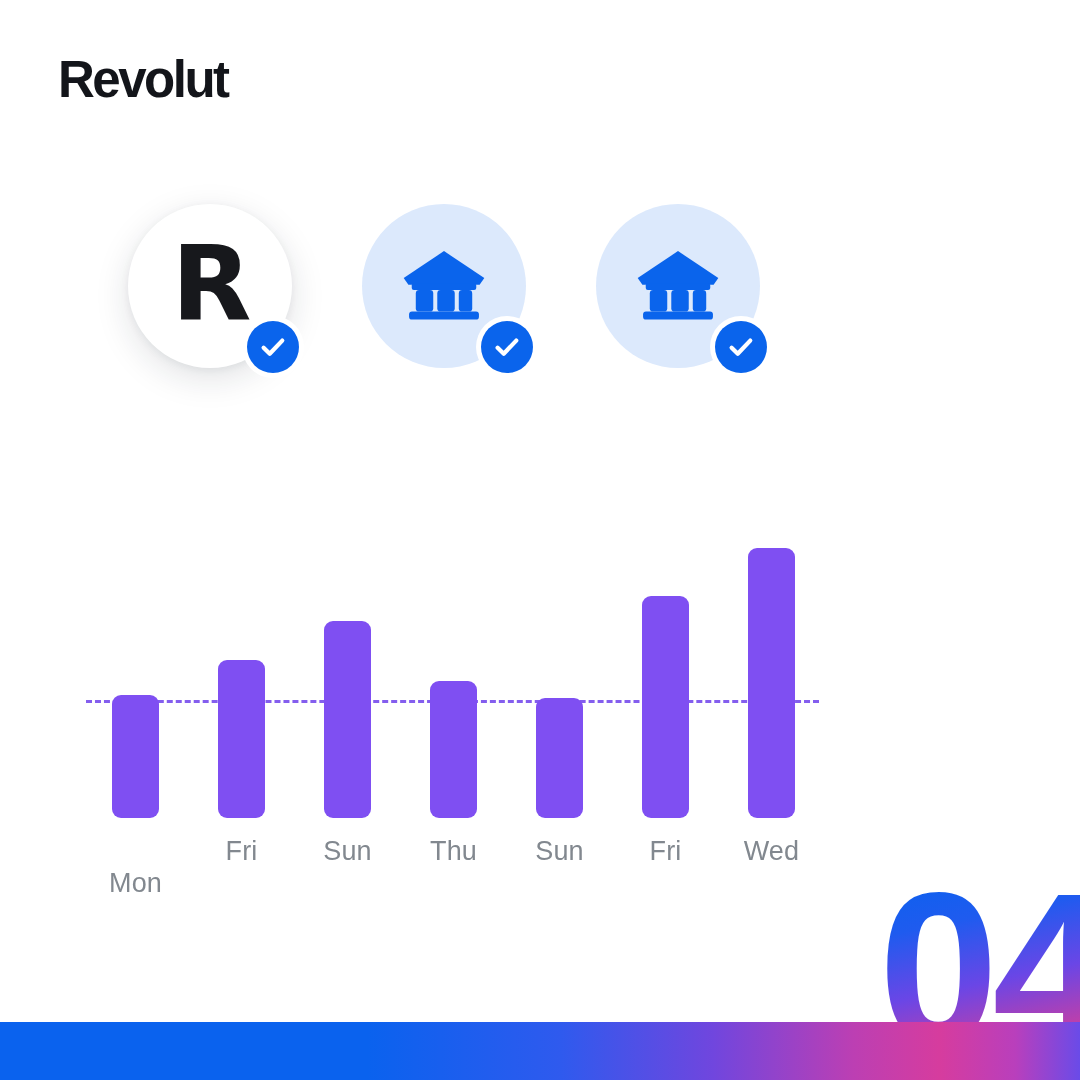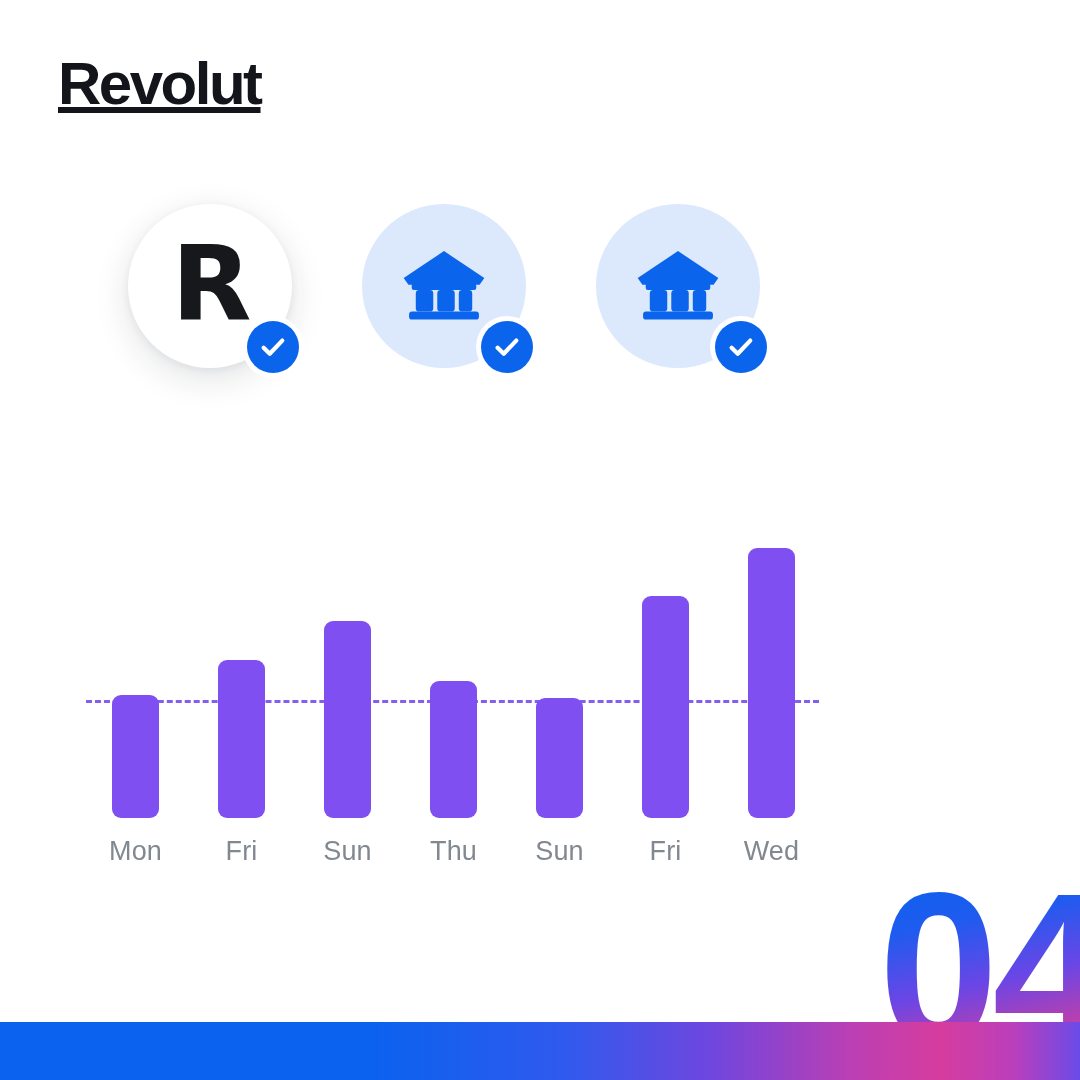--- a/index.html
+++ b/index.html
@@ -14,26 +14,25 @@
     width: 1080px; height: 1080px;
     background: #ffffff;
     overflow: hidden;
   }
 
   
   .brand {
     position: absolute;
     left: 58px; top: 54px;
     font-family: "Liberation Sans", sans-serif;
-    font-size: 60px;
+    font-size: 51px;
     font-weight: 700;
     letter-spacing: -2.5px;
     color: #13151A;
     line-height: 1;
-    text-decoration: underline;
   }
 
   
   .accounts {
     position: absolute;
     left: 0; top: 200px;
     width: 1080px; height: 200px;
   }
   .account {
     position: absolute;
@@ -243,21 +242,21 @@
           <div class="bar" title="Mon: 115" style="left: 26px; height: 122.962px; background: rgb(127, 79, 242);"></div>
           <div class="bar" title="Tue: 148" style="left: 132px; height: 158.246px; background: rgb(127, 79, 242);"></div>
           <div class="bar" title="Wed: 184" style="left: 238px; height: 196.738px; background: rgb(127, 79, 242);"></div>
           <div class="bar" title="Thu: 128" style="left: 344px; height: 136.862px; background: rgb(127, 79, 242);"></div>
           <div class="bar" title="Fri: 112" style="left: 450px; height: 119.754px; background: rgb(127, 79, 242);"></div>
           <div class="bar" title="Sat: 208" style="left: 556px; height: 222.4px; background: rgb(127, 79, 242);"></div>
           <div class="bar" title="Sun: 253" style="left: 662px; height: 270.515px; background: rgb(127, 79, 242);"></div>
         </div>
     </div>
     <div class="x-labels" id="x-labels">
-        <div class="x-label" style="left: -0.5px;">Mon</div>
+        <div class="x-label" style="left: -0.5px; margin-top: 32px;">Mon</div>
         <div class="x-label" style="left: 105.5px;">Fri</div>
         <div class="x-label" style="left: 211.5px;">Sun</div>
         <div class="x-label" style="left: 317.5px;">Thu</div>
         <div class="x-label" style="left: 423.5px;">Sun</div>
         <div class="x-label" style="left: 529.5px;">Fri</div>
         <div class="x-label" style="left: 635.5px;">Wed</div>
       </div>
   </div>
 
   <div class="index-number">04</div>

